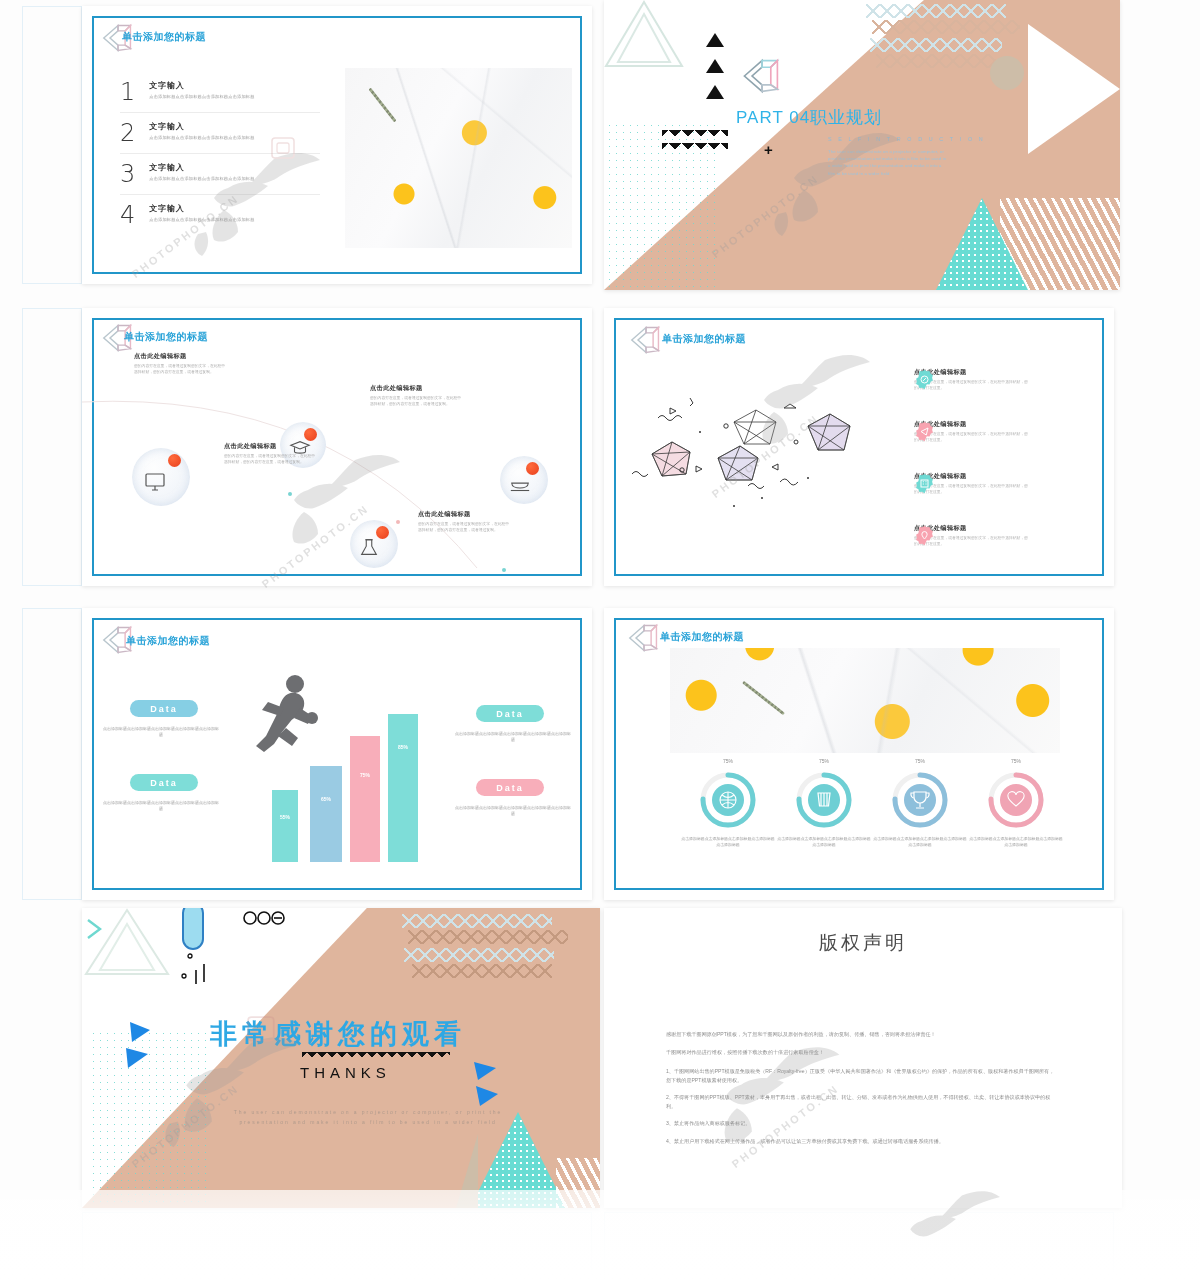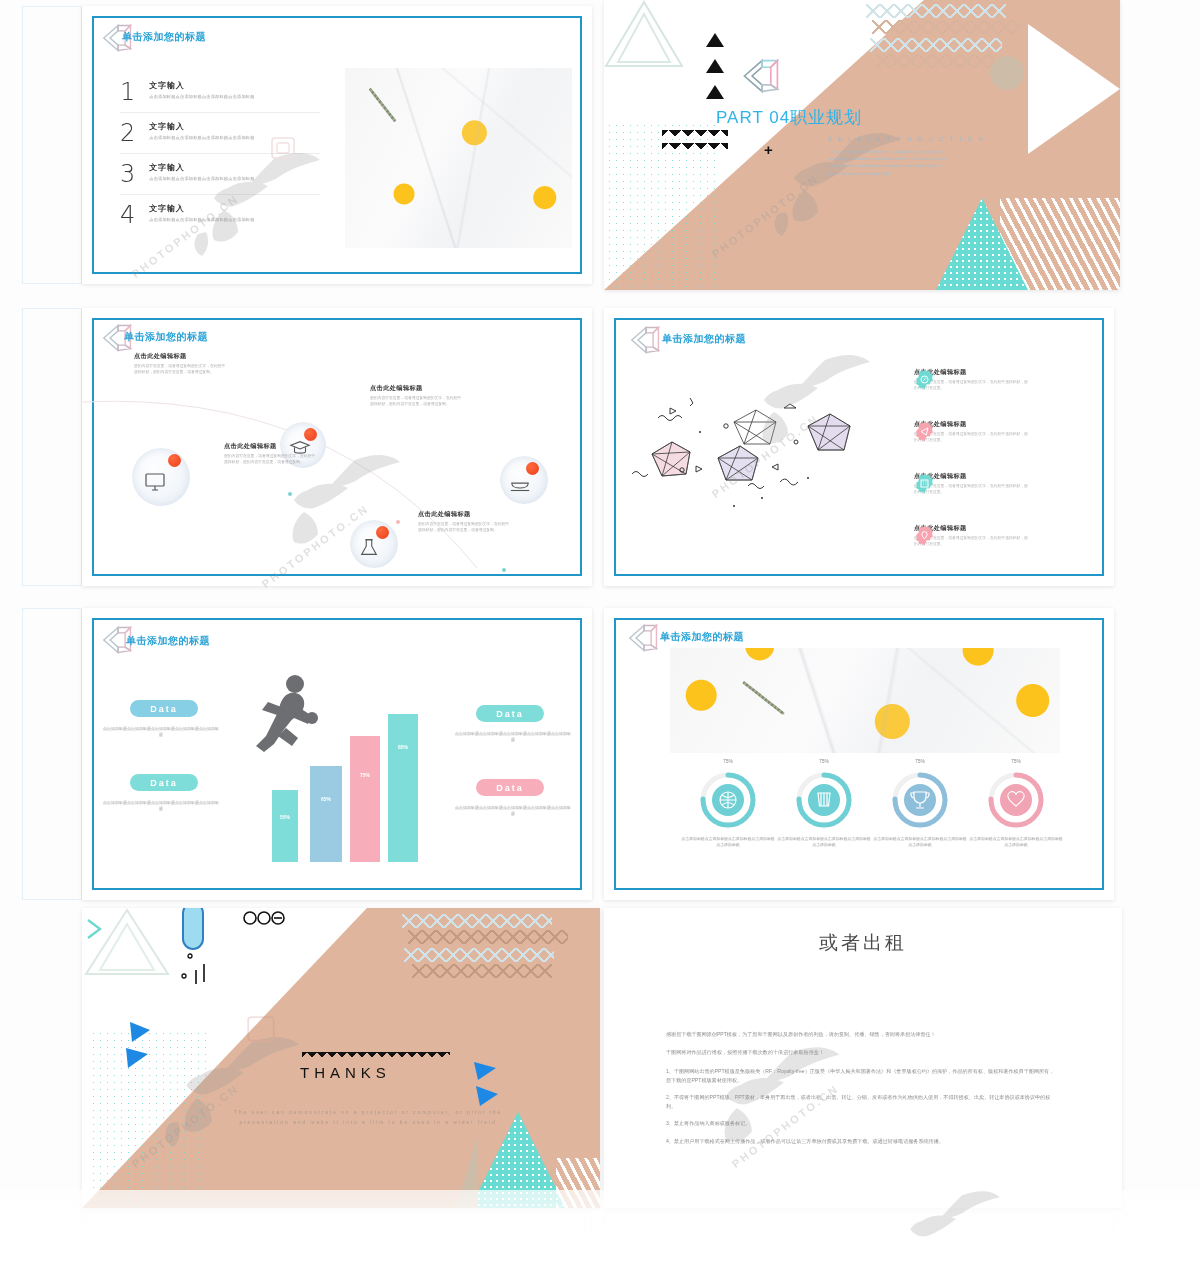--- a/index.html
+++ b/index.html
@@ -284,21 +284,21 @@
 
       <div class="wave-line" style="left:262px;top:4px;width:140px;height:14px;color:#cfe3e8;"></div>
       <div class="wave-line" style="left:268px;top:20px;width:148px;height:14px;color:#d9b49d;"></div>
       <div class="wave-line" style="left:266px;top:38px;width:132px;height:14px;color:#cfe3e8;"></div>
       <div class="wave-line" style="left:272px;top:54px;width:120px;height:14px;color:#d9b49d;"></div>
 
       <div style="position:absolute;left:386px;top:56px;width:34px;height:34px;border-radius:50%;background:#cdbda8;"></div>
 
       <div class="plus" style="left:160px;top:142px;">+</div>
 
-      <div class="cover-title" style="left:112px;top:106px;">PART  04职业规划</div>
+      <div class="cover-title" style="left:132px;top:106px;">PART  04职业规划</div>
       <div class="cover-sub" style="left:224px;top:136px;">S E L F   I N T R O D U C T I O N</div>
       <div class="cover-body" style="left:224px;top:148px;">The user can demonstrate on a projector or computer, or print the presentation and make it into a film to be used in a wider field or print the presentation and make it into a film to be used in a wider field</div>
     </div>
   </div>
 
   <div class="slide" style="left:82px;top:308px;width:510px;height:278px;">
     <div class="inner-border"></div>
     <svg class="penrose" style="left:18px;top:14px;" viewBox="0 0 40 36">
       <polygon points="4,18 20,4 20,10 11,18 20,26 20,32" fill="none" stroke="#b9c6cd" stroke-width="1.6"></polygon>
       <polygon points="20,4 34,4 28,10 20,10" fill="none" stroke="#c9b7c4" stroke-width="1.6"></polygon>
@@ -626,28 +626,29 @@
       </svg>
       <svg style="position:absolute;right:96px;top:152px;width:34px;height:62px;" viewBox="0 0 34 62">
         <polygon points="4,2 26,8 8,20" fill="#1e88e5"></polygon>
         <polygon points="6,26 28,34 10,46" fill="#1e88e5"></polygon>
       </svg>
 
       <div class="cover-tri-mint" style="right:34px;bottom:0;width:96px;height:96px;"></div>
       <div class="stripes" style="right:0;bottom:0;width:44px;height:50px;"></div>
       <div style="position:absolute;right:122px;bottom:0;width:22px;height:74px;background:#cdbda8;clip-path:polygon(0 100%,100% 0,100% 100%);"></div>
 
+      <div class="thx-title" style="left:128px;top:108px;">非常感谢您的观看</div>
       <div class="zig-black" style="left:220px;top:144px;width:148px;height:10px;background-size:10px 10px;"></div>
       <div class="thx-sub" style="left:218px;top:156px;">THANKS</div>
       <div class="thx-en" style="left:126px;top:200px;">The user can demonstrate on a projector or computer, or print the presentation and make it into a film to be used in a wider field</div>
     </div>
   </div>
 
   <div class="slide" style="left:604px;top:908px;width:518px;height:300px;">
-    <div class="cp-title" style="left:0;right:0;top:22px;text-align:center;">或者出租</div>
+    <div class="cp-title" style="left:0;right:0;top:22px;text-align:center;">版权声明</div>
     <div class="cp-p" style="left:62px;top:122px;">感谢您下载千图网原创PPT模板，为了您和千图网以及原创作者的利益，请勿复制、传播、销售，否则将承担法律责任！</div>
     <div class="cp-p" style="left:62px;top:140px;">千图网将对作品进行维权，按照传播下载次数的十倍进行索取赔偿金！</div>
     <div class="cp-p" style="left:62px;top:159px;">1、千图网网站出售的PPT模版是免版税类（RF：Royalty-free）正版受《中华人民共和国著作法》和《世界版权公约》的保护，作品的所有权、版权和著作权归千图网所有，您下载的是PPT模版素材使用权。</div>
     <div class="cp-p" style="left:62px;top:185px;">2、不得将千图网的PPT模版、PPT素材，本身用于再出售，或者出租、出借、转让、分销、发布或者作为礼物供他人使用，不得转授权、出卖、转让本协议或本协议中的权利。</div>
     <div class="cp-p" style="left:62px;top:211px;">3、禁止将作品纳入商标或服务标记。</div>
     <div class="cp-p" style="left:62px;top:229px;">4、禁止用户用下载格式在网上传播作品，或者作品可以让第三方单独付费或其享免费下载、或通过转移电话服务系统传播。</div>
   </div>
 
   <div style="position:absolute;left:82px;top:1212px;width:510px;height:70px;border:1px solid #d6eaf5;background:#fff;opacity:.38;"></div>
   <div style="position:absolute;left:604px;top:1212px;width:510px;height:70px;border:1px solid #d6eaf5;background:#fff;opacity:.38;"></div>

